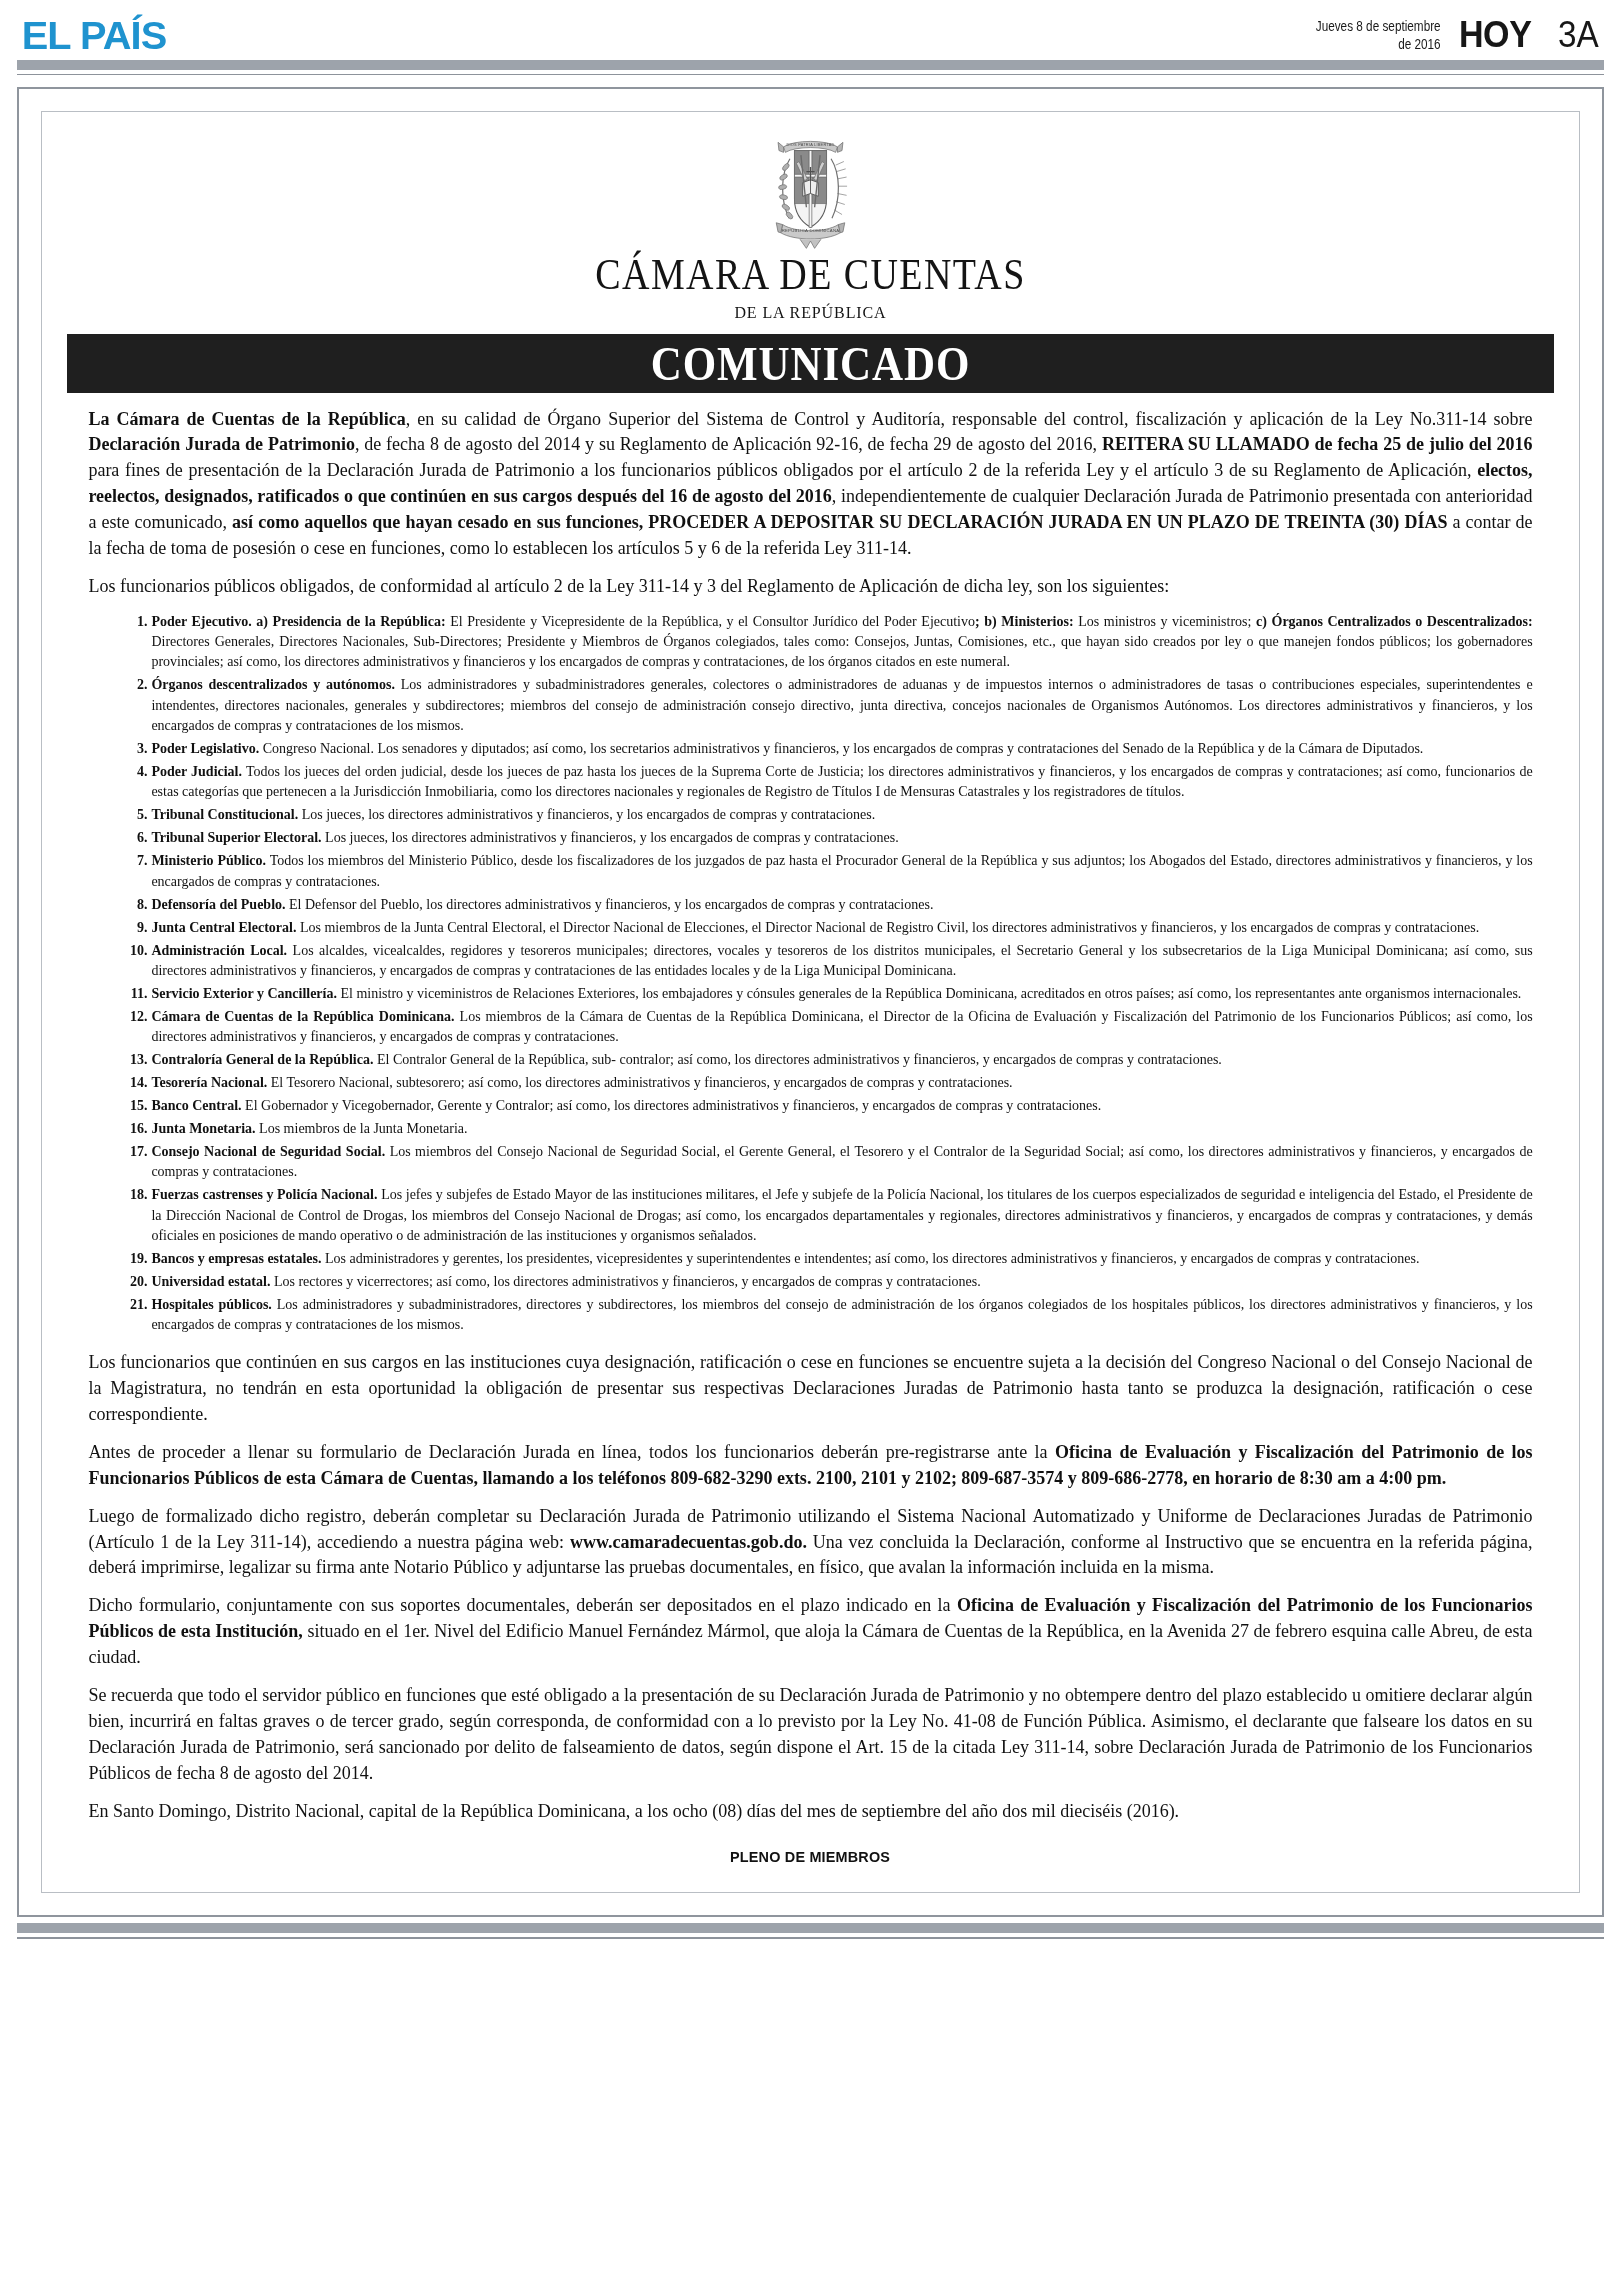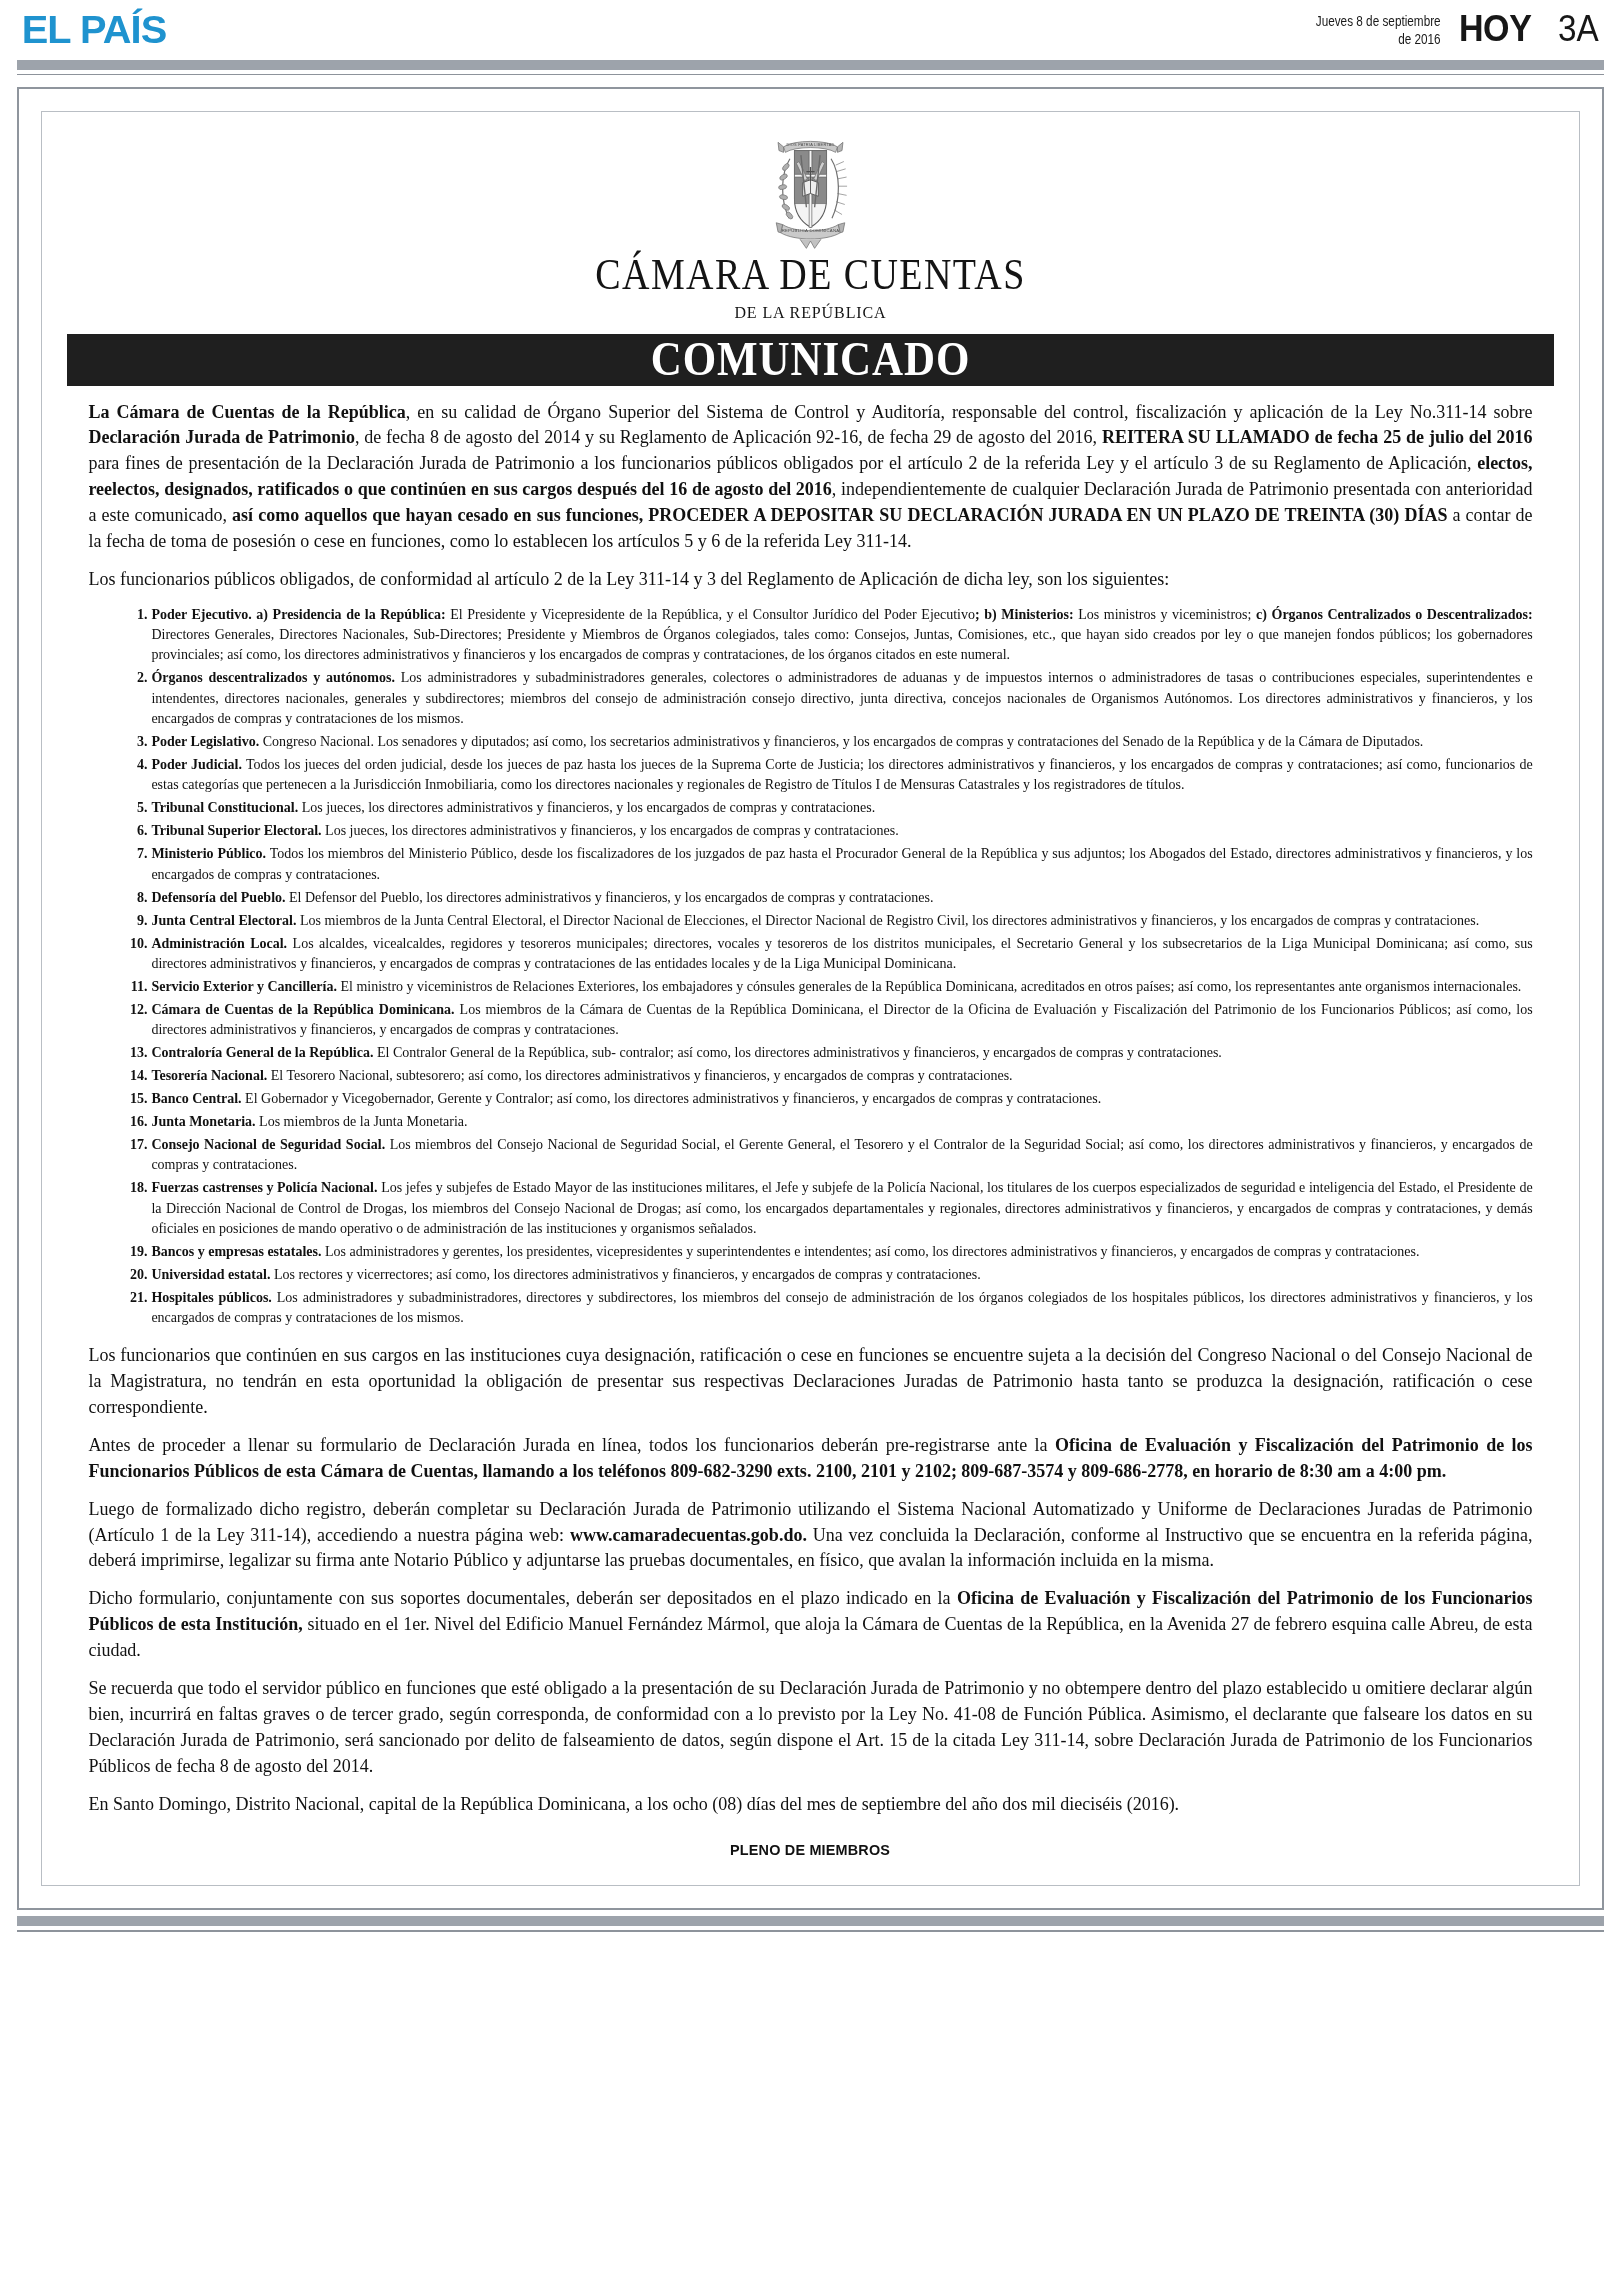--- a/index.html
+++ b/index.html
@@ -18,21 +18,21 @@
 
   
   .masthead {
     position: relative;
     height: 60px;
     padding: 0 17.4px;
     box-sizing: border-box;
   }
   .masthead-inner {
     display: flex;
-    align-items: flex-start;
+    align-items: center;
     justify-content: space-between;
     height: 100%;
   }
   .brand {
     font-family: "Liberation Sans", sans-serif;
     font-weight: bold;
     font-size: 39px;
     letter-spacing: -0.9px;
     color: #1f93cf;
     line-height: 1;
@@ -137,22 +137,23 @@
     letter-spacing: 0.9px;
     color: #141414;
     display: block;
     margin-top: 7.3px;
   }
 
   
   .banner {
     margin-top: 12px;
     background: #1f1f1f;
-    height: 52px;
+    height: 59px;
     display: flex;
+    align-items: center;
     justify-content: center;
   }
   .banner-text {
     color: #ffffff;
     font-family: "Liberation Serif", serif;
     font-weight: bold;
     font-size: 43px;
     letter-spacing: 0.9px;
     transform: scaleY(1.12);
   }

